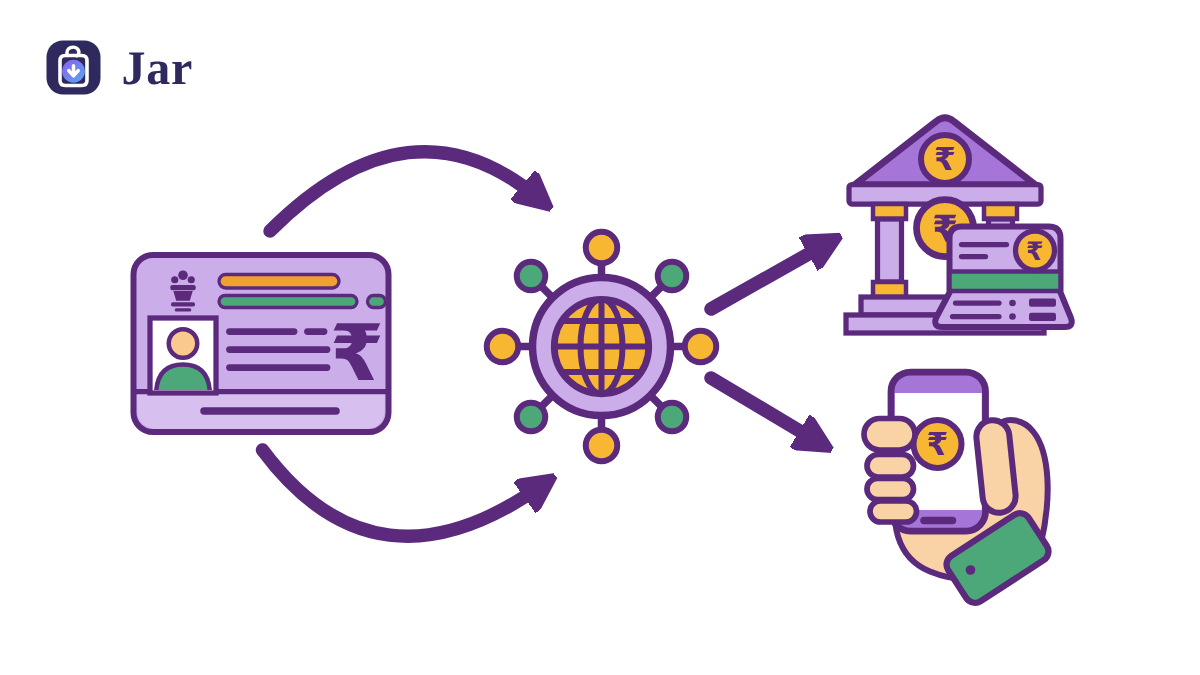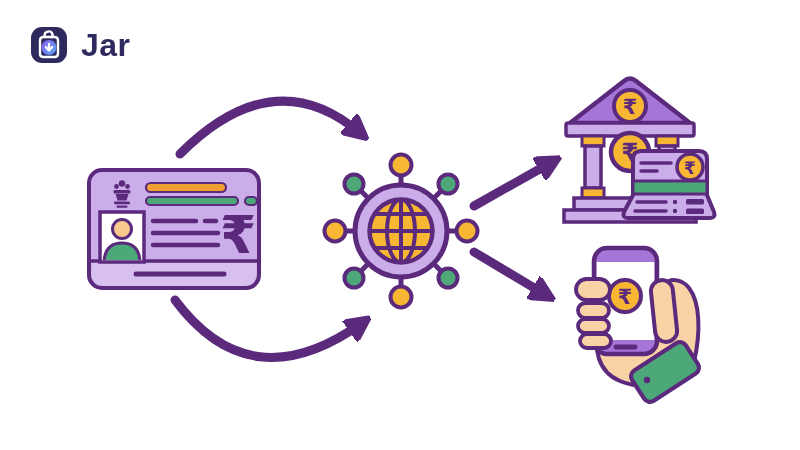--- a/index.html
+++ b/index.html
@@ -5,21 +5,21 @@
   html,body{margin:0;padding:0;background:#ffffff;}
   .stage{
     position:relative;width:800px;height:450px;background:#ffffff;
     overflow:hidden;font-family:"Liberation Sans",sans-serif;
   }
   .logo{
     position:absolute;top:26px;left:30px;display:flex;align-items:center;gap:13px;z-index:5;
   }
   .brand-text{
     font-size:32px;font-weight:800;color:#2f2a5d;letter-spacing:0.5px;
-    font-family:Liberation Sans, sans-serif;
+    font-family:Liberation Serif, serif;
   }
   .scene{position:absolute;top:0;left:0;}
   .rupee{
     font-family:"DejaVu Sans",sans-serif;font-weight:bold;fill:#5b2a7d;text-anchor:middle;
   }
   .ln{stroke:#5b2a7d;fill:none;}
 </style>
 </head>
 <body>
 

